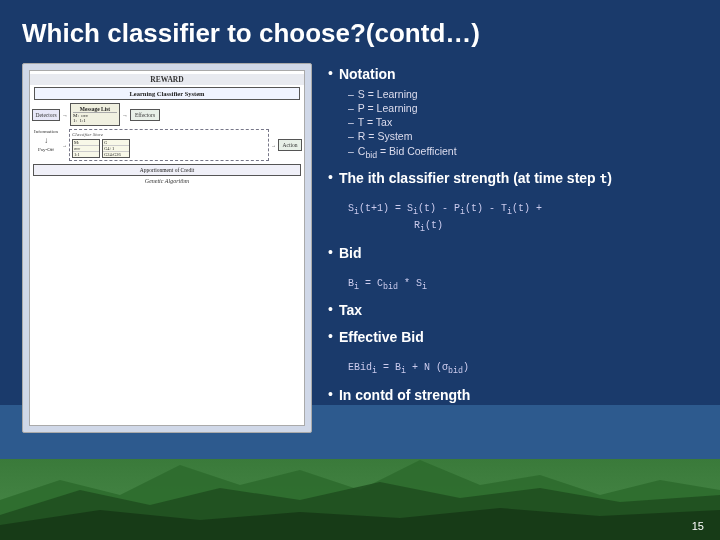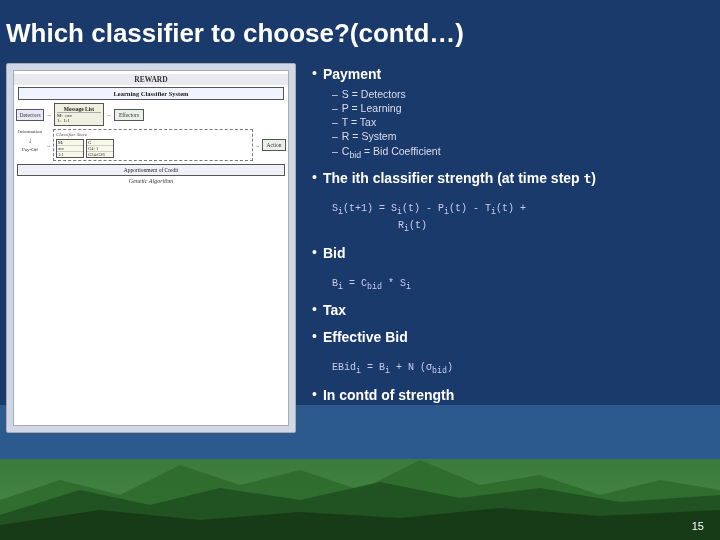--- a/index.html
+++ b/index.html
@@ -10,21 +10,21 @@
       font-family: Arial, sans-serif;
       overflow: hidden;
       position: relative;
     }
 
     .slide-content {
       position: relative;
       z-index: 1;
       width: 100%;
       height: 100%;
-      padding: 18px 22px 10px 6px;
+      padding: 18px 22px 10px 22px;
     }
 
     .title {
       color: white;
       font-size: 26px;
       font-weight: bold;
       margin-bottom: 14px;
       font-family: Arial, sans-serif;
     }
 
@@ -229,26 +229,26 @@
 
         <div style="text-align:center; font-size:6px; font-style:italic; margin-top:2px; color:#333;">Genetic Algorithm</div>
       </div>
     </div>
 
     <div class="content-area">
 
       <div class="bullet-section">
         <div class="bullet-header">
           <span class="bullet-dot">•</span>
-          <span class="bullet-text large">Payment</span>
+          <span class="bullet-text large">Notation</span>
         </div>
         <div class="sub-list">
           <div class="sub-item">
             <span class="sub-dash">–</span>
-            <span>S = Detectors</span>
+            <span>S = Learning</span>
           </div>
           <div class="sub-item">
             <span class="sub-dash">–</span>
             <span>P  = Learning</span>
           </div>
           <div class="sub-item">
             <span class="sub-dash">–</span>
             <span>T = Tax</span>
           </div>
           <div class="sub-item">

